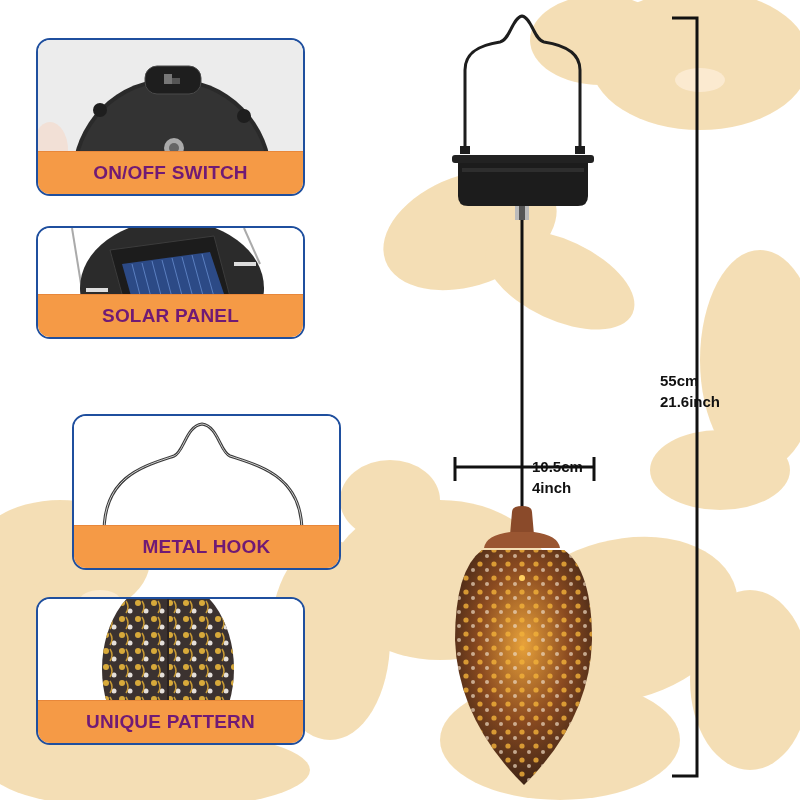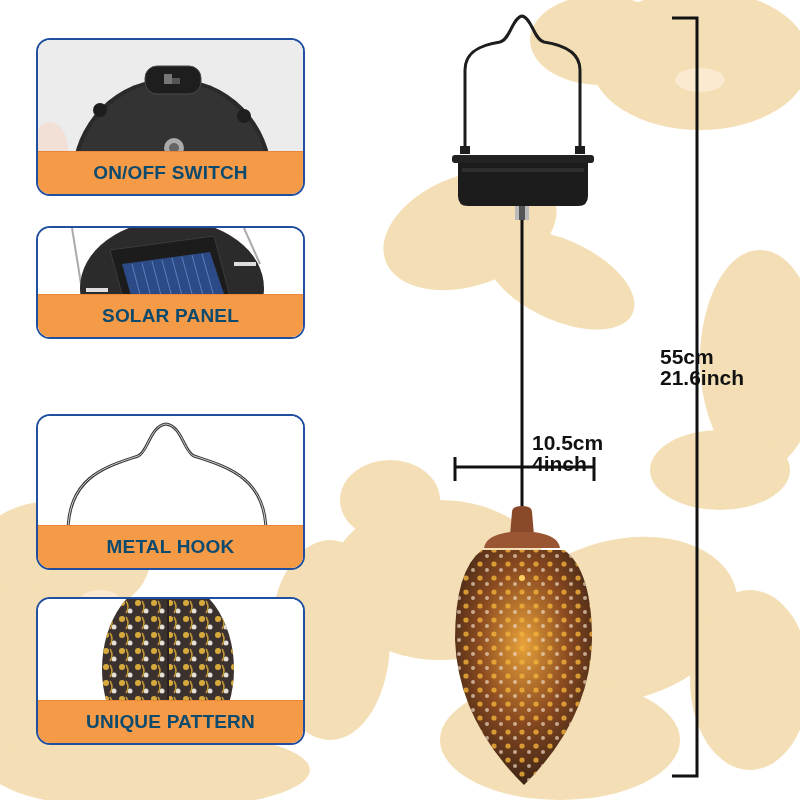--- a/index.html
+++ b/index.html
@@ -1,21 +1,21 @@
 <!DOCTYPE html>
 <html><head>
   <meta charset="utf-8">
   <style>
     html, body { margin: 0; padding: 0; }
     body { width: 800px; height: 800px; position: relative; overflow: hidden; background: #ffffff; font-family: "Liberation Sans", sans-serif; }
     .bg { position: absolute; inset: 0; }
     .card { position: absolute; left: 36px; width: 269px; border: 2px solid #1f4f9e; border-radius: 14px; overflow: hidden; background: #fff; box-sizing: border-box; }
     .card .photo { position: absolute; left: 0; right: 0; top: 0; }
-    .card .label { position: absolute; left: 0; right: 0; bottom: 0; height: 42px; background: #f59a46; color: #0c4a6e; font-weight: bold; font-size: 19px; text-align: center; line-height: 42px; letter-spacing: 0.2px; border-top: 1px solid #e8873a; }
-    .dim-text { position: absolute; font-weight: bold; color: #111; font-size: 21px; line-height: 21px; }
+    .card .label { position: absolute; left: 0; right: 0; bottom: 0; height: 42px; background: #f59a46; color: #701a75; font-weight: bold; font-size: 19px; text-align: center; line-height: 42px; letter-spacing: 0.2px; border-top: 1px solid #e8873a; }
+    .dim-text { position: absolute; font-weight: bold; color: #111; font-size: 15px; line-height: 21px; margin-top: 24px; }
   </style>
 </head>
 <body>
 
 <svg class="bg" width="800" height="800" viewBox="0 0 800 800">
   <g fill="#f3d9a8" opacity="0.85">
     <ellipse cx="700" cy="60" rx="110" ry="70"></ellipse>
     <ellipse cx="600" cy="40" rx="70" ry="45"></ellipse>
     <ellipse cx="470" cy="230" rx="90" ry="55" transform="rotate(-20 470 230)"></ellipse>
     <ellipse cx="560" cy="280" rx="80" ry="40" transform="rotate(25 560 280)"></ellipse>
@@ -73,21 +73,21 @@
       <line x1="154" y1="27" x2="170" y2="86"></line>
         <line x1="164" y1="26" x2="180" y2="83"></line>
     </g>
     <line x1="102" y1="100" x2="190" y2="80" stroke="#ddd" stroke-width="2"></line>
     <rect x="48" y="60" width="22" height="4" fill="#ddd"></rect>
     <rect x="196" y="34" width="22" height="4" fill="#ddd"></rect>
   </svg>
   <div class="label">SOLAR PANEL</div>
 </div>
 
-<div class="card" style="top:414px;height:156px;">
+<div class="card" style="top:414px;height:156px;margin-left:36px;">
   <svg class="photo" width="265" height="116" viewBox="0 0 265 116">
     <rect width="265" height="116" fill="#fff"></rect>
     <path d="M30,116 C30,60 70,50 100,40 C110,36 112,10 128,8 C144,10 146,36 156,40 C186,50 228,60 228,116" fill="none" stroke="#3a3a3a" stroke-width="3"></path>
     <path d="M30,116 C30,60 70,50 100,40 C110,36 112,10 128,8 C144,10 146,36 156,40 C186,50 228,60 228,116" fill="none" stroke="#cfcfcf" stroke-width="1"></path>
   </svg>
   <div class="label">METAL HOOK</div>
 </div>
 
 <div class="card" style="top:597px;height:148px;">
   <svg class="photo" width="265" height="115" viewBox="0 0 265 115">

